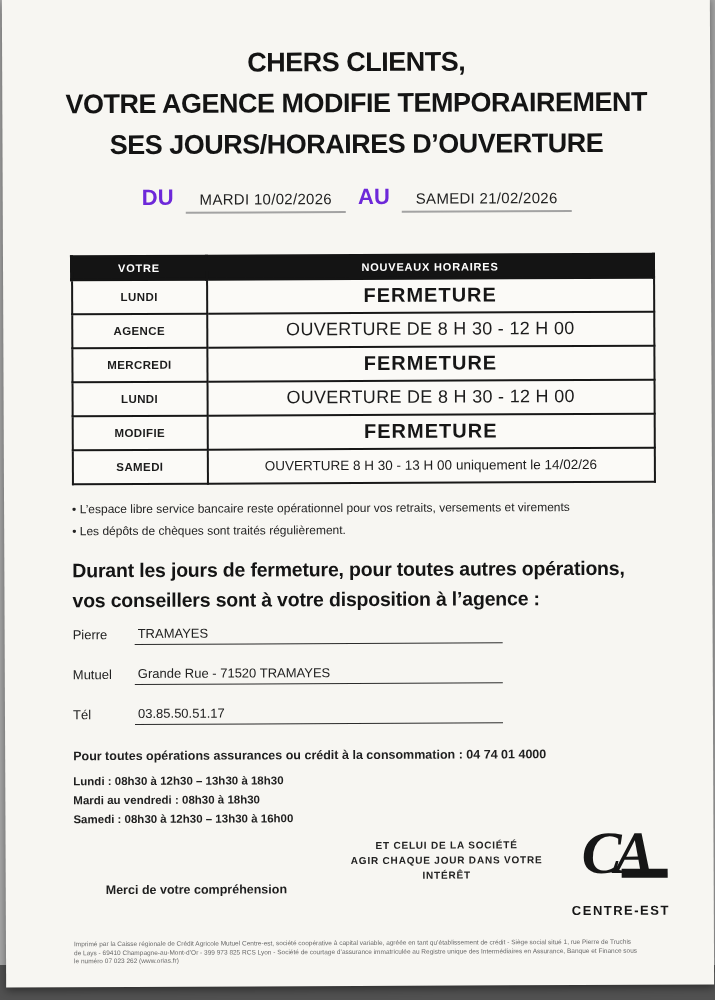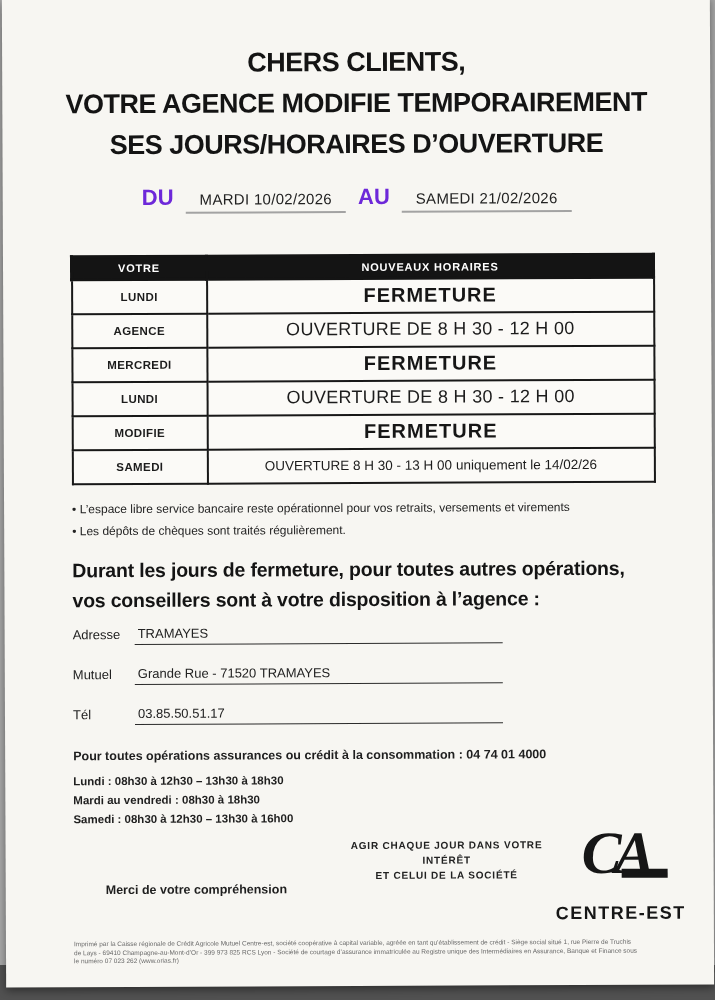--- a/index.html
+++ b/index.html
@@ -49,21 +49,21 @@
             padding:0 0 3px 3px; color:#222; }
   
   .extra { position:absolute; top:750px; left:68px; color:#1f1f1f; }
   .extra .lead  { font-weight:bold; font-size:12.5px; margin-bottom:9px; }
   .extra .hline { font-weight:bold; font-size:11.5px; line-height:19px; }
   
   .tagline { position:absolute; top:840px; left:330px; width:222px; text-align:center;
              font-size:10px; font-weight:bold; letter-spacing:0.8px; line-height:15px; color:#222; }
   .logo { position:absolute; top:820px; left:576px; width:92px; height:74px; }
   .brand { position:absolute; top:906px; left:540px; width:150px; text-align:center;
-           font-size:18px; font-weight:bold; letter-spacing:1.5px; color:#161616; }
+           font-size:13px; font-weight:bold; letter-spacing:1.5px; color:#161616; }
   .merci { position:absolute; top:884px; left:68px; font-size:12.5px; font-weight:bold; color:#1f1f1f;padding-left:32px; }
   .legal { position:absolute; top:941px; left:68px; width:566px;
            font-size:6.5px; line-height:8.5px; color:#6a6a6a; }
 </style>
 </head>
 <body>
 
 <div class="paper">
 
   <div class="title">
@@ -117,43 +117,43 @@
     <div class="note">Les dépôts de chèques sont traités régulièrement.</div>
   </div>
 
   <div class="closure">
     <div>Durant les jours de fermeture, pour toutes autres opérations,</div>
     <div>vos conseillers sont à votre disposition à l’agence :</div>
   </div>
 
   <div class="fields">
     <div class="frow">
-      <span class="flabel">Adresse</span>
+      <span class="flabel">Pierre</span>
       <span class="fvalue">TRAMAYES</span>
     </div>
     <div class="frow">
       <span class="flabel">Mutuel</span>
       <span class="fvalue">Grande Rue - 71520  TRAMAYES</span>
     </div>
     <div class="frow">
       <span class="flabel">Tél</span>
       <span class="fvalue">03.85.50.51.17</span>
     </div>
   </div>
 
   <div class="extra">
     <div class="lead">Pour toutes opérations assurances ou crédit à la consommation : 04 74 01 4000</div>
     <div class="hline">Lundi : 08h30 à 12h30 – 13h30 à 18h30</div>
     <div class="hline">Mardi au vendredi : 08h30 à 18h30</div>
     <div class="hline">Samedi : 08h30 à 12h30 – 13h30 à 16h00</div>
   </div>
 
   <div class="tagline">
+    <div>ET CELUI DE LA SOCIÉTÉ</div>
     <div>AGIR CHAQUE JOUR DANS VOTRE INTÉRÊT</div>
-    <div>ET CELUI DE LA SOCIÉTÉ</div>
   </div>
 
   <svg class="logo" viewBox="0 0 92 74">
     <path d="M40 52 L86 52 L86 61 L40 61 Z" fill="#161616"></path>
     <text x="0" y="56" font-size="60" font-weight="bold" font-style="italic" font-family="Liberation Serif, serif" letter-spacing="-7" fill="#161616">CA</text>
   </svg>
 
   <div class="brand">CENTRE-EST</div>
 
   <div class="merci">Merci de votre compréhension</div>

